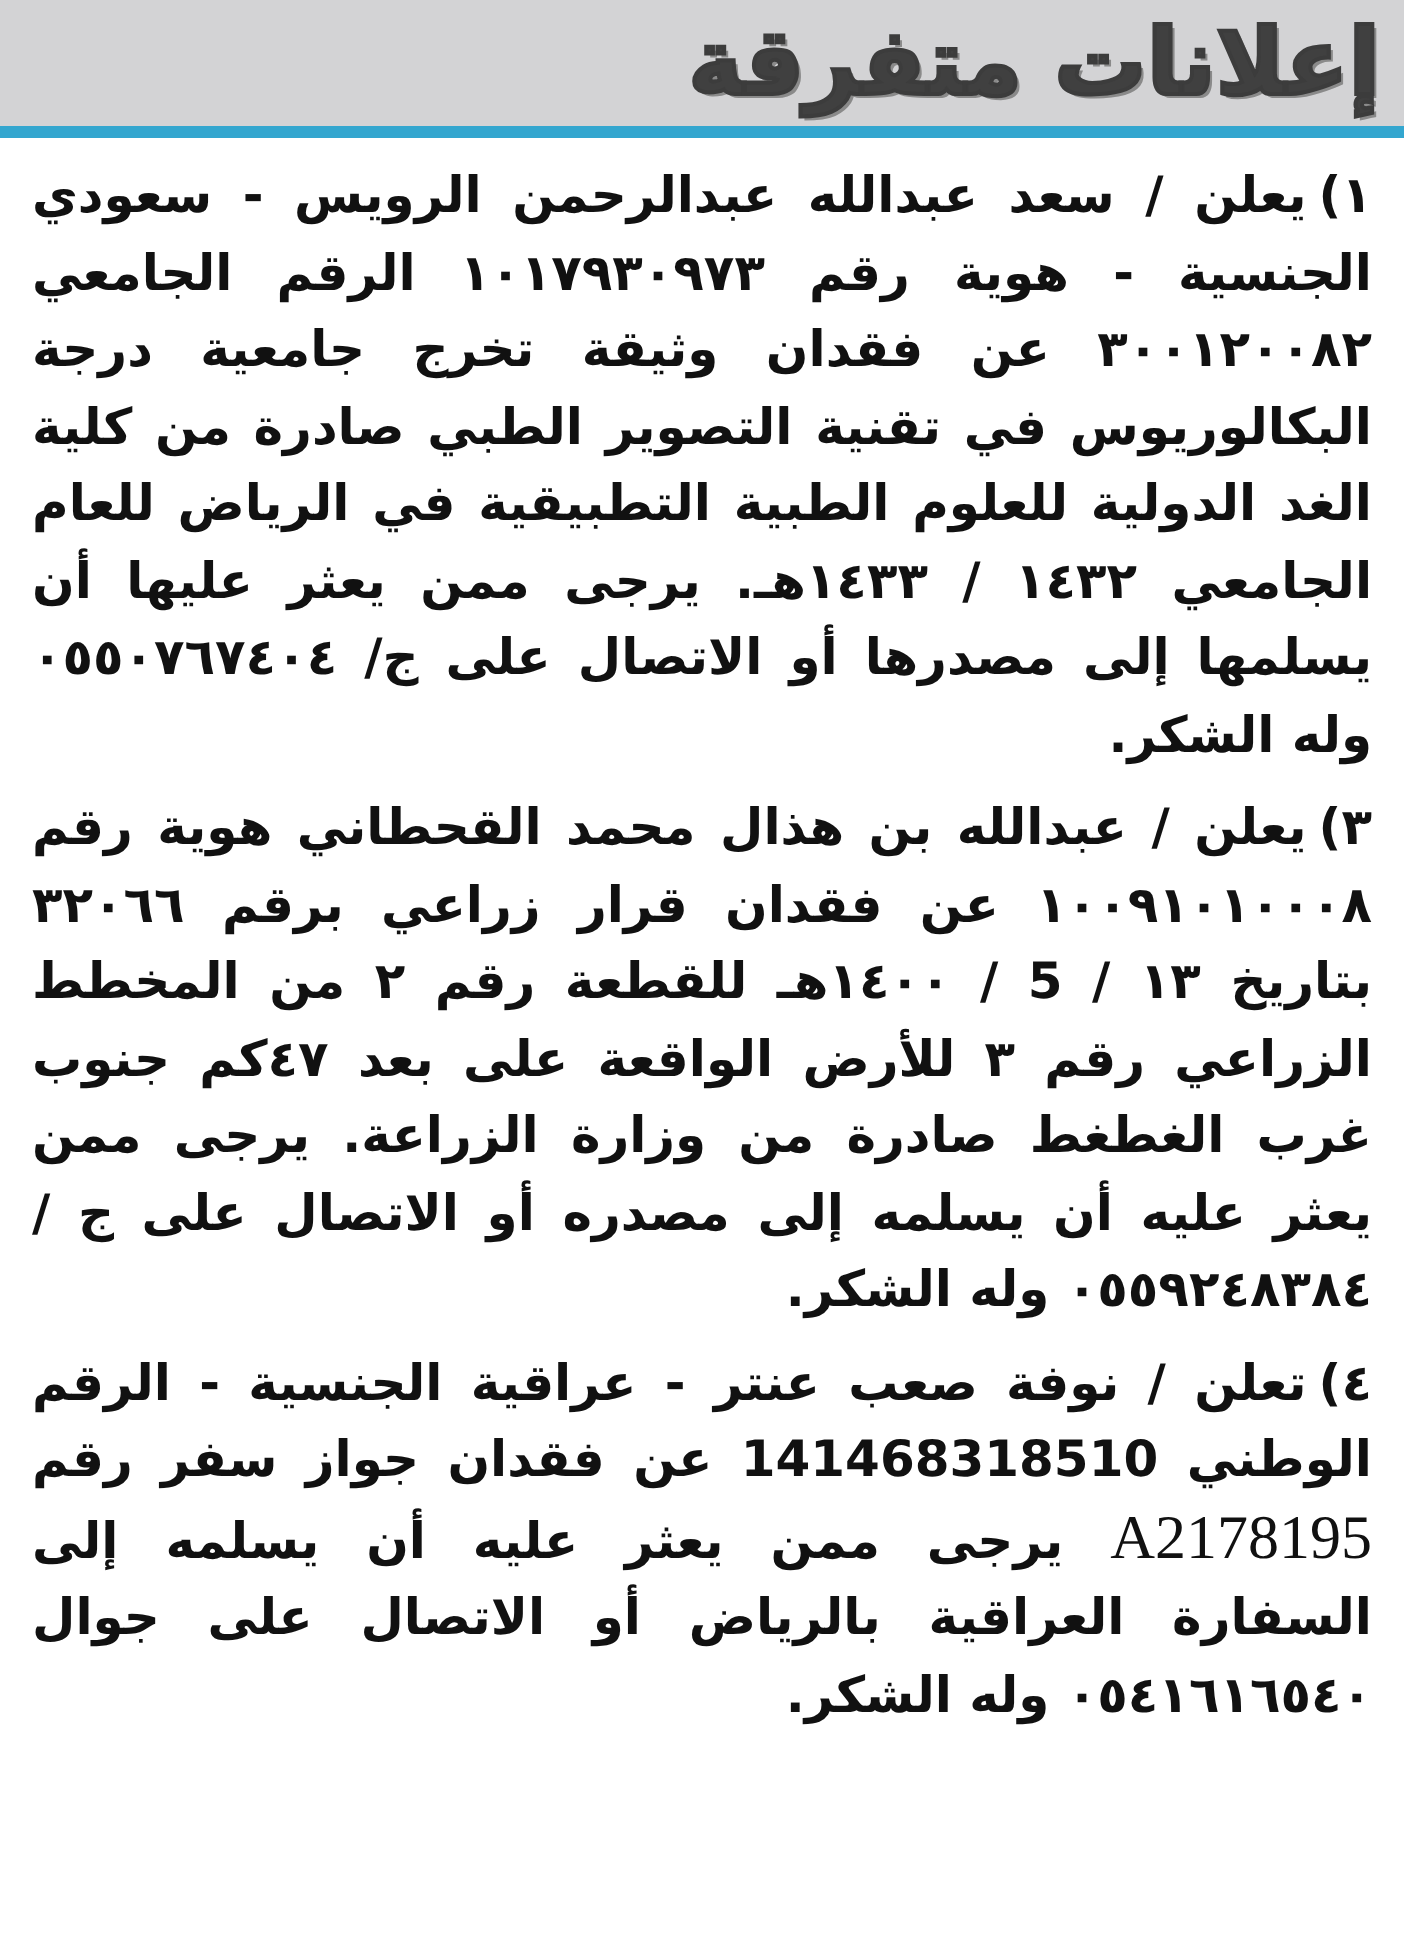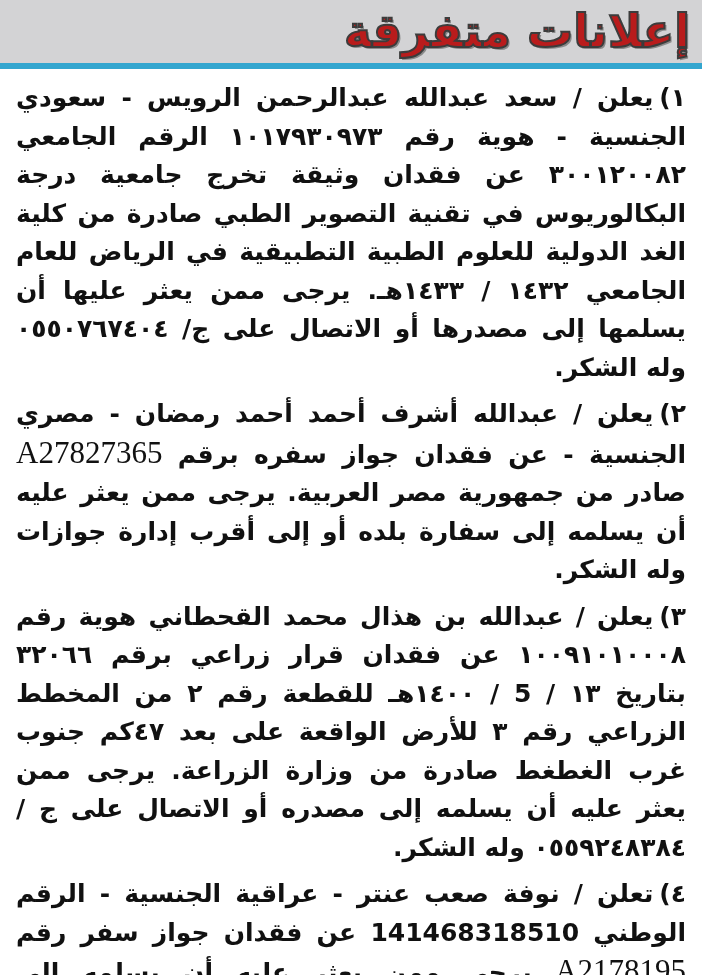--- a/index.html
+++ b/index.html
@@ -23,21 +23,21 @@
     }
     .header-title {
       position: absolute;
       right: 12px;
       top: 2px;
       margin: 0;
       font-family: "DejaVu Sans", sans-serif;
       font-weight: bold;
       font-size: 46px;
       line-height: 58px;
-      color: #b91c1c;
+      color: #404040;
       letter-spacing: 0;
       -webkit-text-stroke: 2px #3c3c3c;
       text-shadow: 2px 2px 0 #8a8a8a;
     }
     .content {
       padding: 2px 8px 0 8px;
     }
     .ad {
       margin: 8px;
       font-weight: bold;
@@ -62,19 +62,18 @@
 <body>
 
 <div class="header">
   <h1 class="header-title">إعلانات متفرقة</h1>
 </div>
 
 <div class="content">
 
   <p class="ad"><span class="num">١)</span><span>يعلن / سعد عبدالله عبدالرحمن الرويس - سعودي الجنسية - هوية رقم ١٠١٧٩٣٠٩٧٣ الرقم الجامعي ٣٠٠١٢٠٠٨٢ عن فقدان وثيقة تخرج جامعية درجة البكالوريوس في تقنية التصوير الطبي صادرة من كلية الغد الدولية للعلوم الطبية التطبيقية في الرياض للعام الجامعي ١٤٣٢ / ١٤٣٣هـ. يرجى ممن يعثر عليها أن يسلمها إلى مصدرها أو الاتصال على ج/ ٠٥٥٠٧٦٧٤٠٤ وله الشكر.</span></p>
 
-  <p class="ad"><span class="num">٢)</span><span>يعلن / عبدالله أشرف أحمد أحمد رمضان - مصري الجنسية - عن فقدان جواز سفره برقم</span> <span class="latin">A27827365</span> <span>صادر من جمهورية مصر العربية. يرجى ممن يعثر عليه أن يسلمه إلى سفارة بلده أو إلى أقرب إدارة جوازات وله الشكر.</span></p>
 
   <p class="ad"><span class="num">٣)</span><span>يعلن / عبدالله بن هذال محمد القحطاني هوية رقم ١٠٠٩١٠١٠٠٠٨ عن فقدان قرار زراعي برقم ٣٢٠٦٦ بتاريخ ١٣ / 5 / ١٤٠٠هـ للقطعة رقم ٢ من المخطط الزراعي رقم ٣ للأرض الواقعة على بعد ٤٧كم جنوب غرب الغطغط صادرة من وزارة الزراعة. يرجى ممن يعثر عليه أن يسلمه إلى مصدره أو الاتصال على ج / ٠٥٥٩٢٤٨٣٨٤ وله الشكر.</span></p>
 
   <p class="ad"><span class="num">٤)</span><span>تعلن / نوفة صعب عنتر - عراقية الجنسية - الرقم الوطني 141468318510 عن فقدان جواز سفر رقم</span> <span class="latin">A2178195</span> <span>يرجى ممن يعثر عليه أن يسلمه إلى السفارة العراقية بالرياض أو الاتصال على جوال ٠٥٤١٦١٦٥٤٠ وله الشكر.</span></p>
 
 </div>
 
 </body></html>

